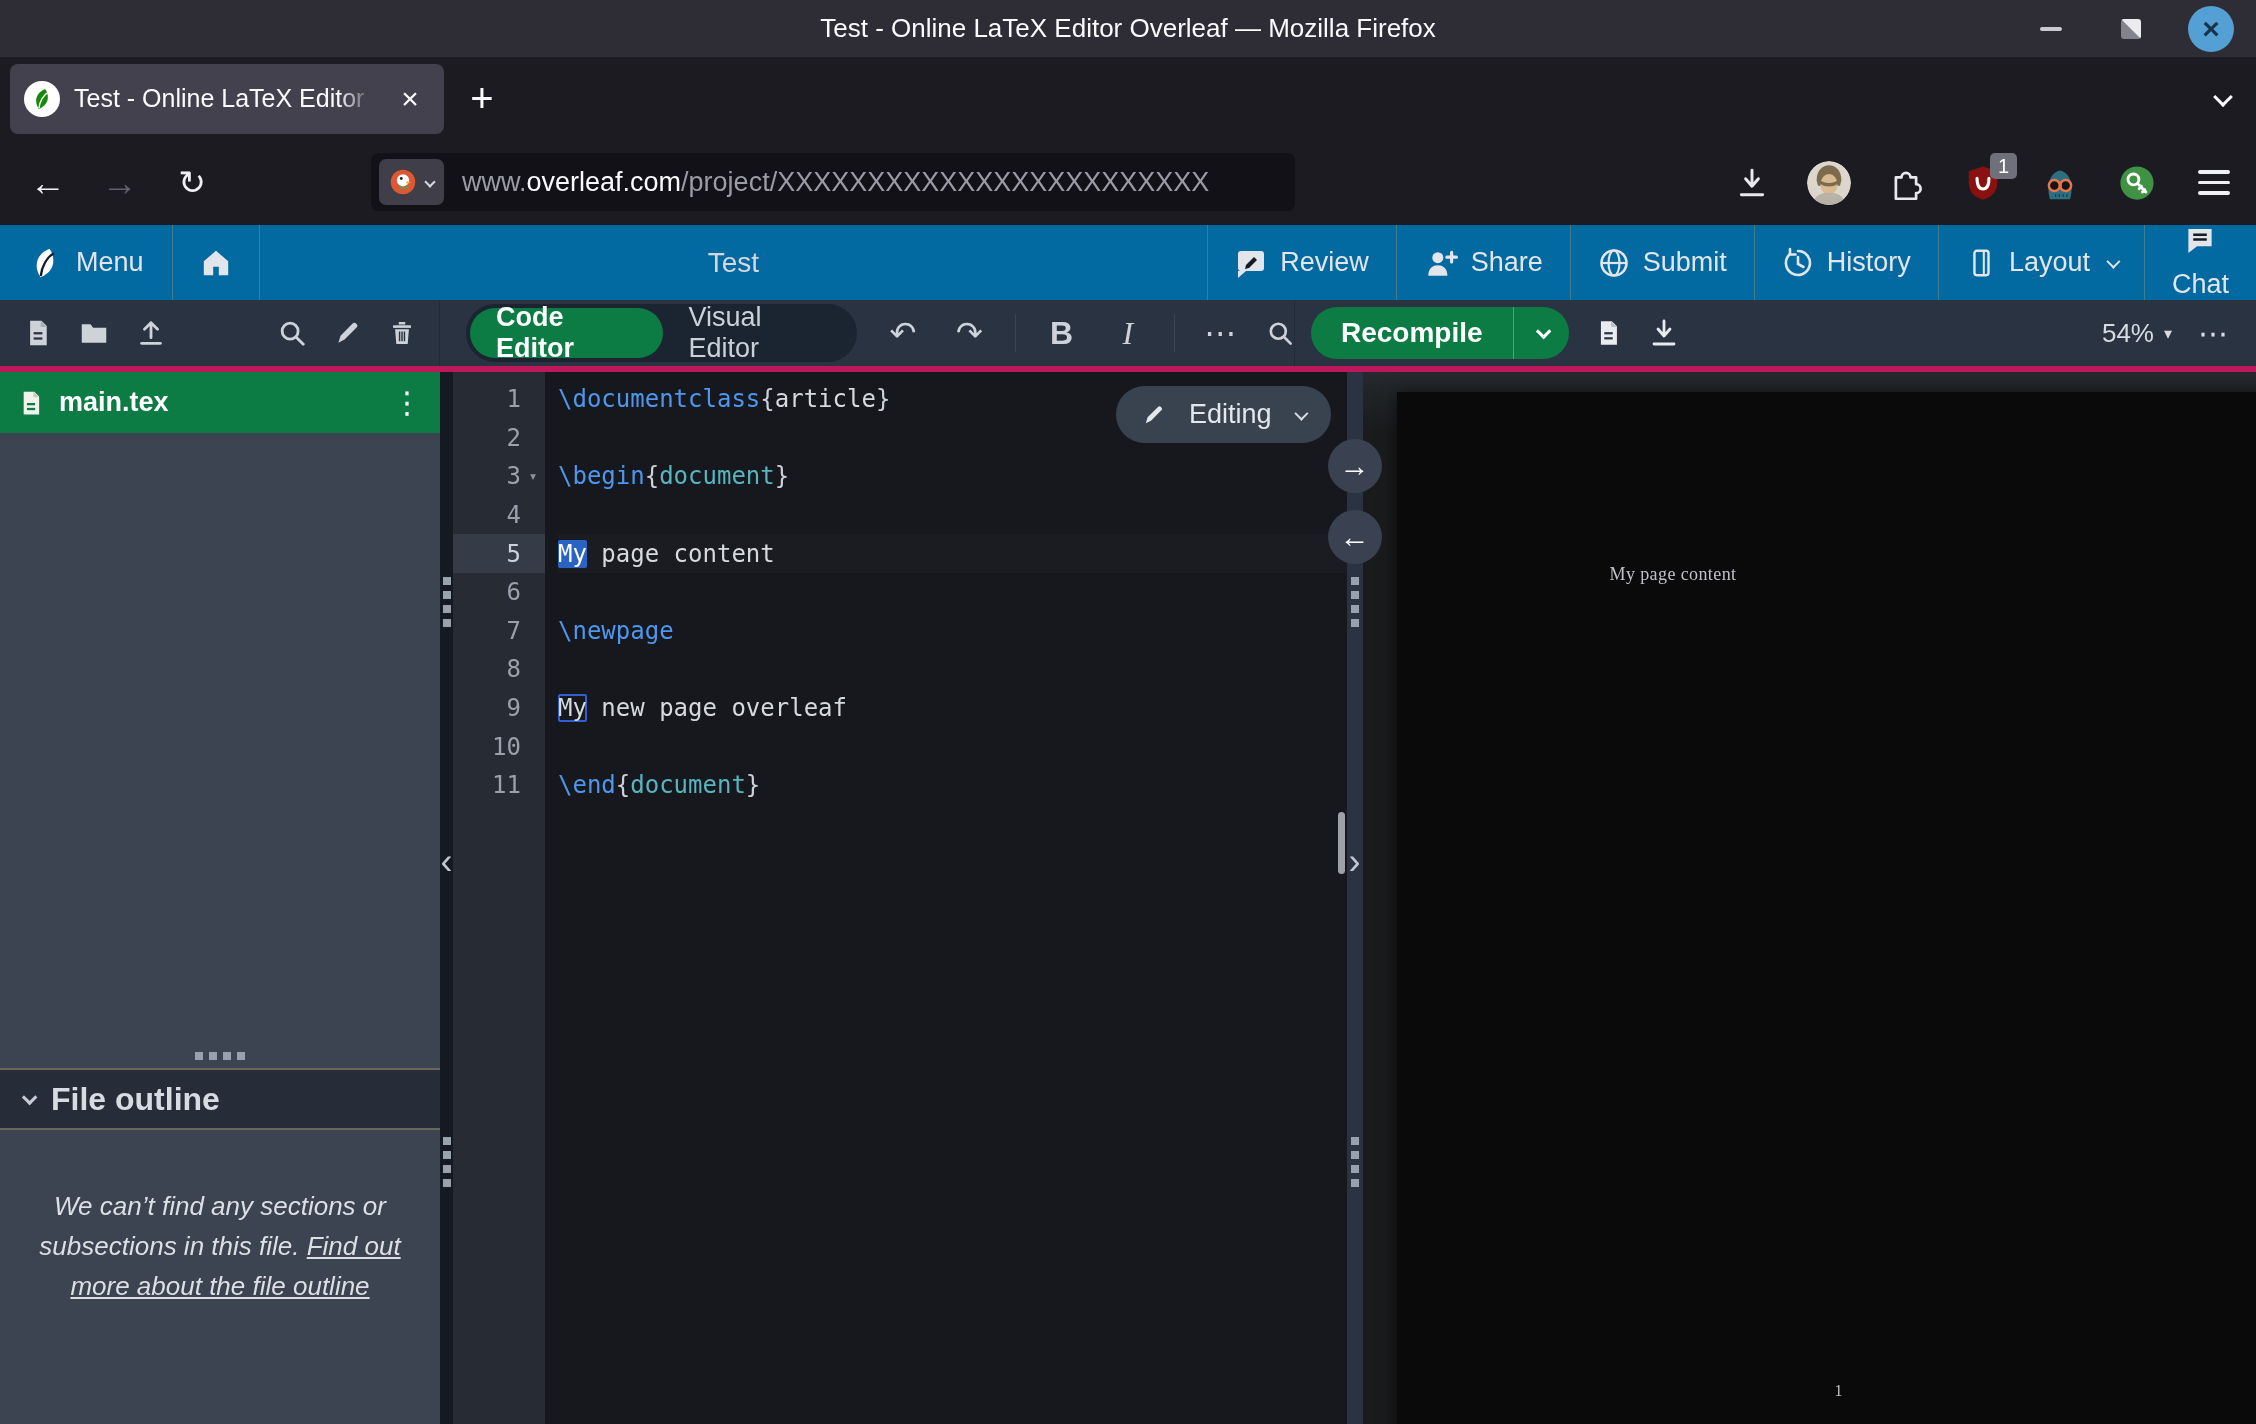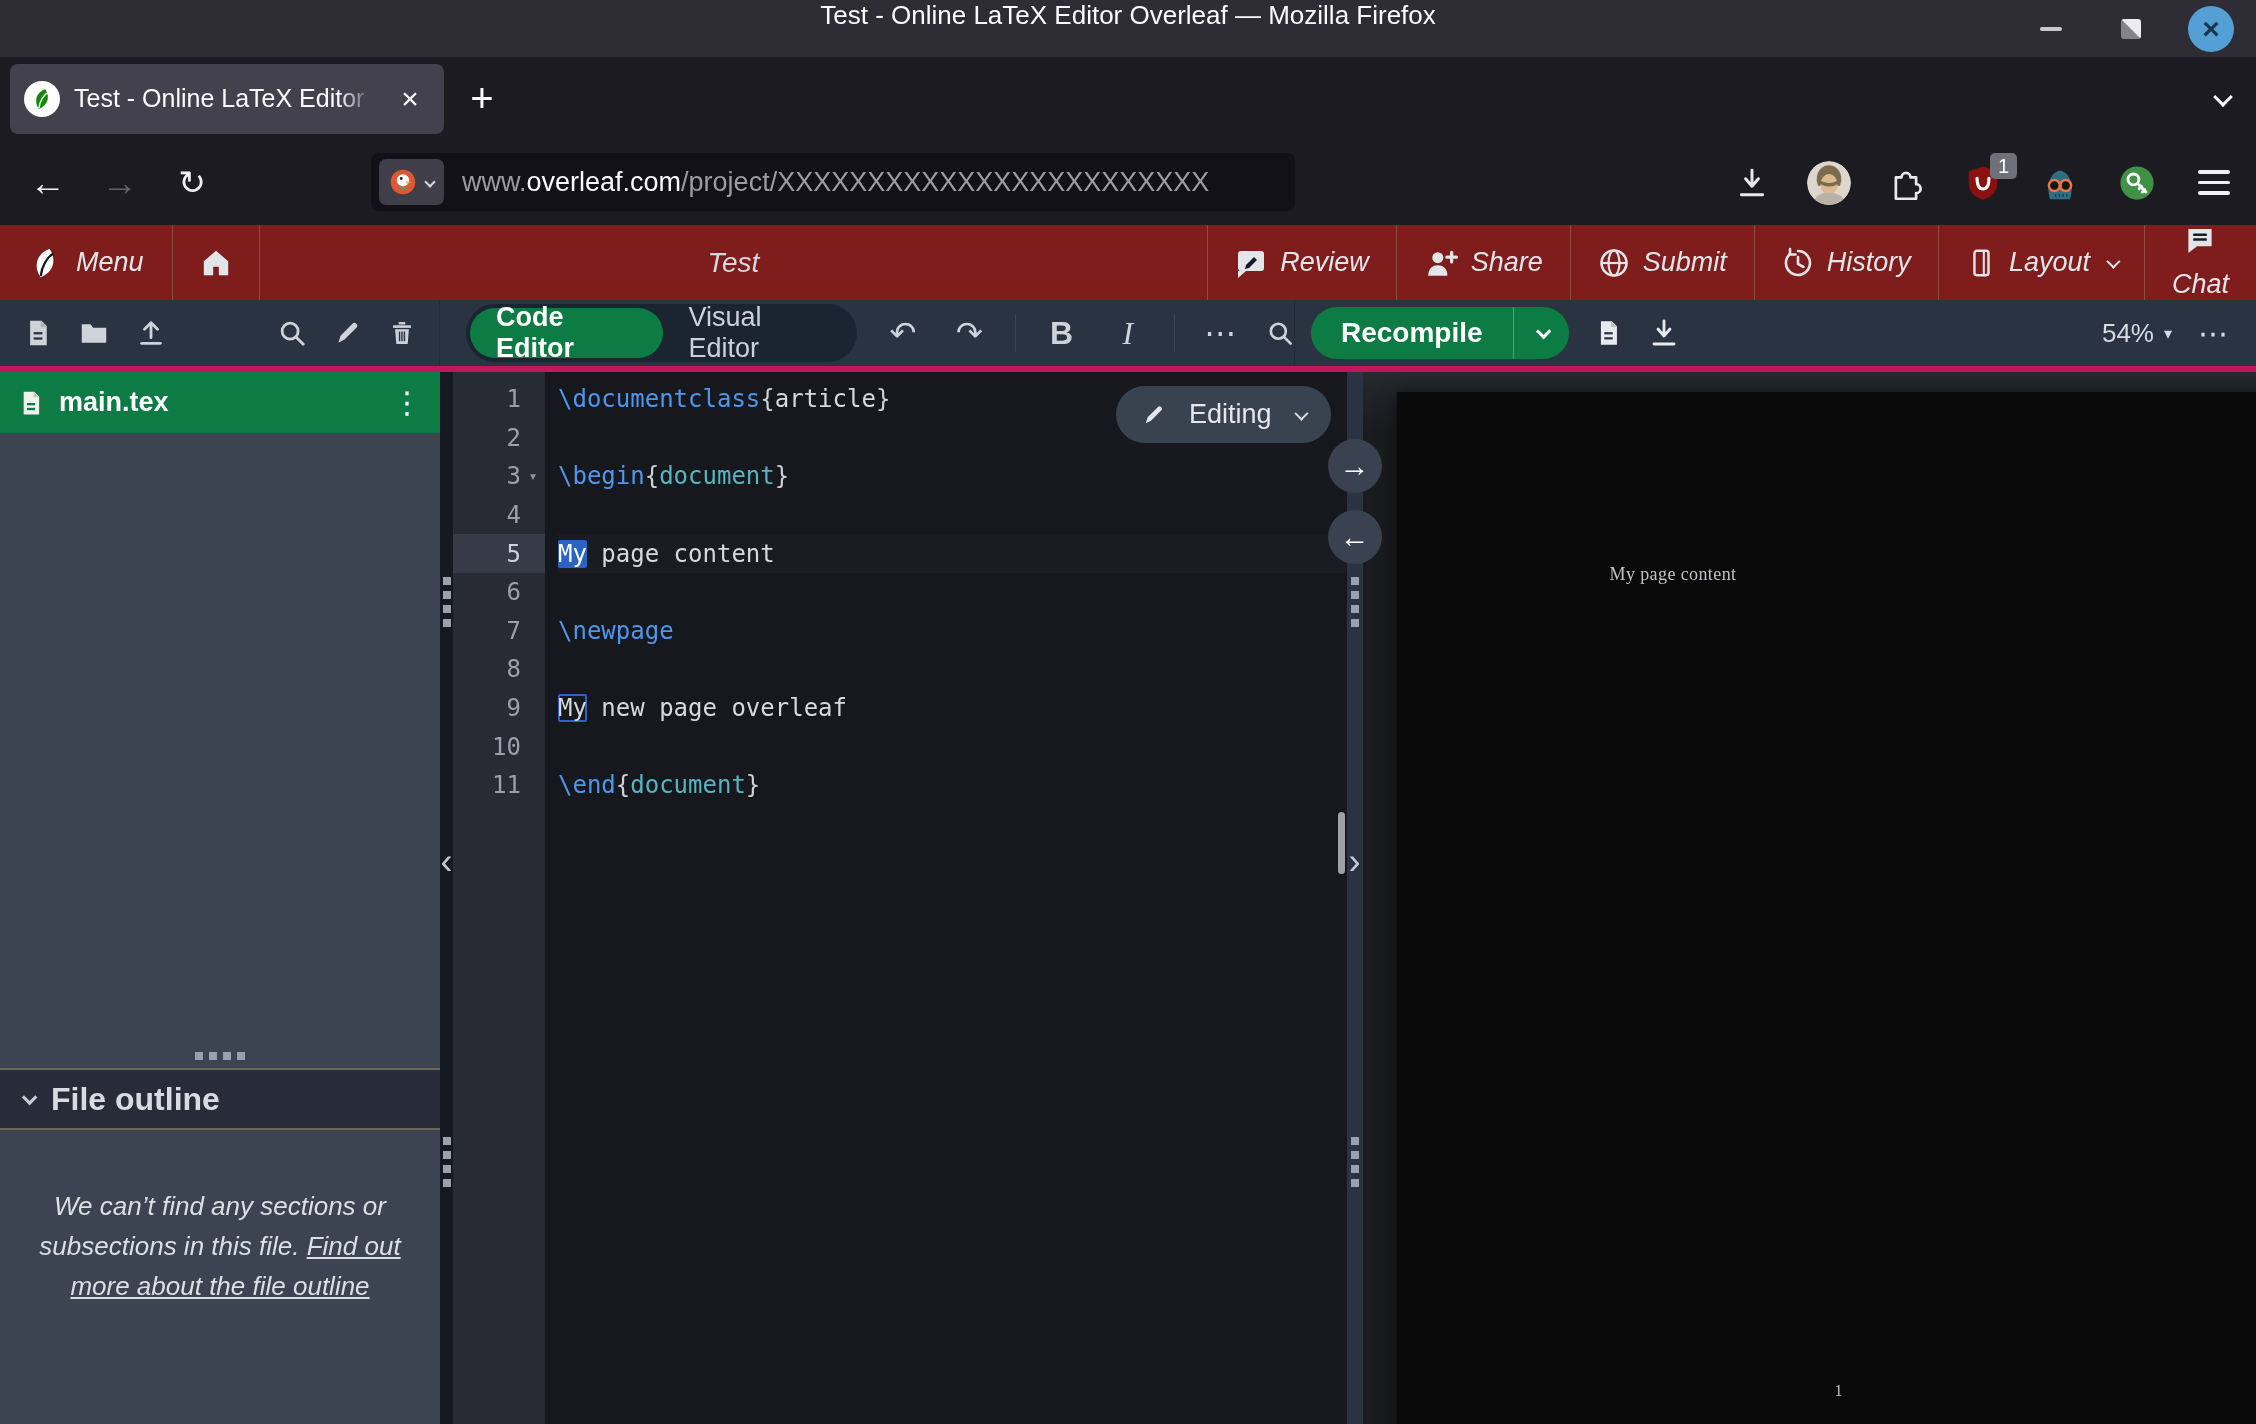--- a/index.html
+++ b/index.html
@@ -6,21 +6,21 @@
     --overleaf-green:#0d7c44; --selection-blue:#2b63c4; --command-blue:#4e97ee;
     --argument-teal:#57b5c0; --close-button-blue:#54a0d4;
     --ui-font:"Liberation Sans",sans-serif;
     --mono:"DejaVu Sans Mono",monospace;
   }
   *{margin:0;padding:0;box-sizing:border-box;}
   body{background:#101018;font-family:var(--ui-font);}
   .screen{position:relative;width:2256px;height:1424px;overflow:hidden;background:#1c1b22;}
 
   
-  .titlebar{height:57px;background:#2e2d36;display:flex;align-items:flex-start;justify-content:center;position:relative;}
+  .titlebar{height:57px;background:#2e2d36;display:flex;align-items:center;justify-content:center;position:relative;}
   .win-title{color:#fbfbfe;font-size:26px;}
   .win-controls{position:absolute;right:22px;top:0;height:57px;display:flex;align-items:center;gap:34px;}
   .wc{width:46px;height:46px;display:flex;align-items:center;justify-content:center;cursor:default;}
   .wc-min-glyph{width:22px;height:4px;background:#c9c9cf;border-radius:2px;}
   .wc-max-glyph{width:20px;height:20px;background:linear-gradient(to top right,#83838d 49%,#ececf0 51%);border-radius:3px;}
   .wc-close{width:46px;height:46px;border-radius:50%;background:var(--close-button-blue);color:#16344a;font-size:30px;font-weight:bold;display:flex;align-items:center;justify-content:center;}
 
   
   .tabbar{height:83px;background:#1c1b22;display:flex;align-items:center;position:relative;padding-left:10px;}
   .tab{width:434px;height:70px;background:#42414d;border-radius:8px;display:flex;align-items:center;padding:0 14px;position:relative;color:#fbfbfe;}
@@ -44,21 +44,21 @@
   .url-text{margin-left:18px;font-size:27px;white-space:nowrap;}
   .u-dim{color:#9b9ba6;} .u-host{color:#fbfbfe;}
   .nav-icons{position:absolute;right:20px;top:0;height:85px;display:flex;align-items:center;gap:33px;}
   .ni{width:44px;height:44px;display:flex;align-items:center;justify-content:center;color:#e8e8ee;position:relative;}
   .avatar-wrap{width:44px;height:44px;border-radius:50%;overflow:hidden;}
   .badge{position:absolute;top:-8px;right:-12px;background:#70707a;color:#fff;font-size:20px;line-height:26px;padding:0 8px;border-radius:5px;}
   .hamb{display:flex;flex-direction:column;gap:7px;}
   .hamb i{display:block;width:32px;height:3.6px;background:#eef0f4;border-radius:2px;}
 
   
-  .olheader{height:75px;background:#7f1d1d;display:flex;align-items:stretch;color:#e2e5ea;font-size:27px;font-style:italic;}
+  .olheader{height:75px;background:#0369a1;display:flex;align-items:stretch;color:#e2e5ea;font-size:27px;}
   .ol-item{display:flex;align-items:center;gap:14px;padding:0 28px;border-right:1px solid rgba(160,150,120,.40);}
   .ol-title-zone{flex:1;display:flex;align-items:center;justify-content:center;border-right:1px solid rgba(160,150,120,.40);color:#d4d7dc;font-size:28px;}
   .ol-action{display:flex;align-items:center;gap:13px;padding:0 27px;border-right:1px solid rgba(160,150,120,.40);}
   .ol-action:last-child{border-right:none;flex-direction:column;}
   .ol-action .chev{width:10px;height:10px;border-width:2.5px;color:#e2e5ea;margin-left:4px;transform:rotate(45deg) translateY(-2px);}
 
   
   .toolbar{height:72px;background:#2a3342;display:flex;color:#ced3da;border-bottom:6px solid #be185d;position:relative;}
   .tb-left{width:440px;display:flex;align-items:center;padding:0 24px;gap:27px;border-right:1px solid #222b38;}
   .tb-left .sp{margin-left:auto;}

